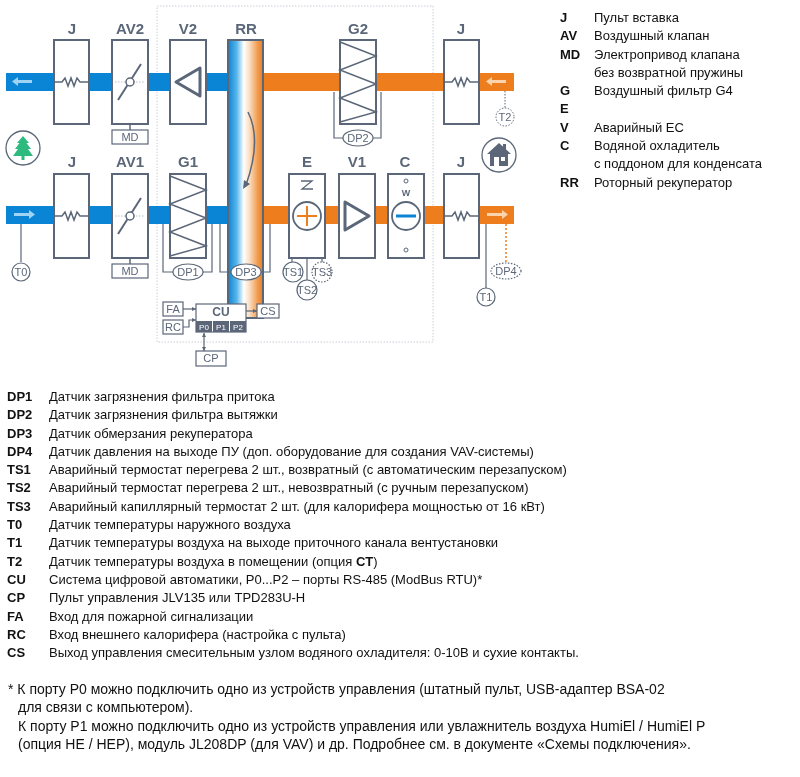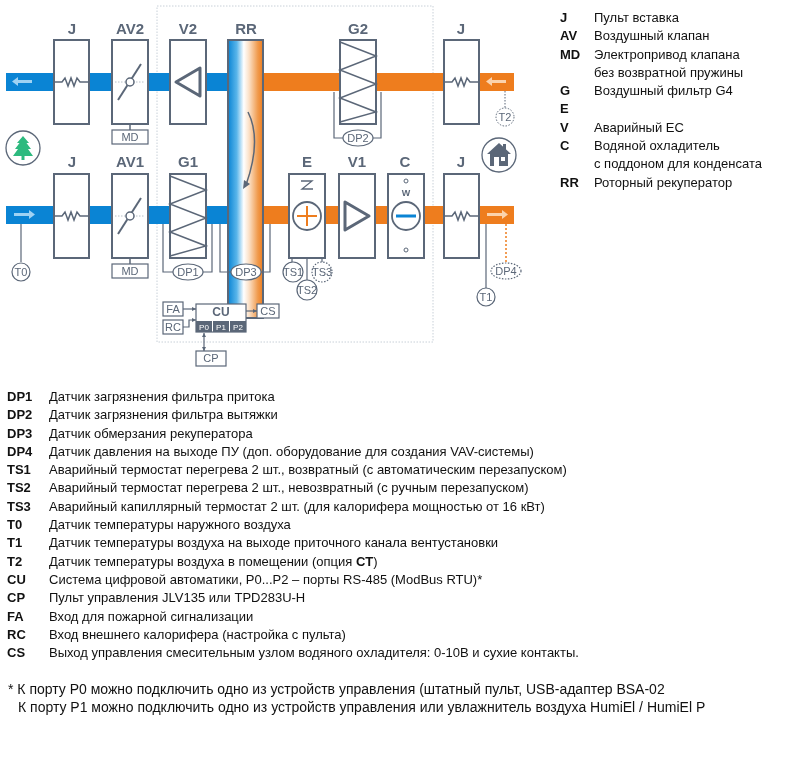--- a/index.html
+++ b/index.html
@@ -300,14 +300,16 @@
       <span class="legend-text">Вход внешнего калорифера (настройка с пульта)</span>
     </div>
   <div class="legend-row">
       <span class="legend-code">CS</span>
       <span class="legend-text">Выход управления смесительным узлом водяного охладителя: 0-10В и сухие контакты.</span>
     </div>
 </div>
 
 <div class="note">
   <div class="note-line">* К порту P0 можно подключить одно из устройств управления (штатный пульт, USB-адаптер BSA-02</div>
+  <div class="note-line indent">для связи с компьютером).</div>
   <div class="note-line indent">К порту P1 можно подключить одно из устройств управления или увлажнитель воздуха HumiEl /  HumiEl P</div>
+  <div class="note-line indent">(опция HE / HEP), модуль JL208DP (для VAV) и др. Подробнее см. в документе «Схемы подключения».</div>
 </div>
 
 </body></html>

